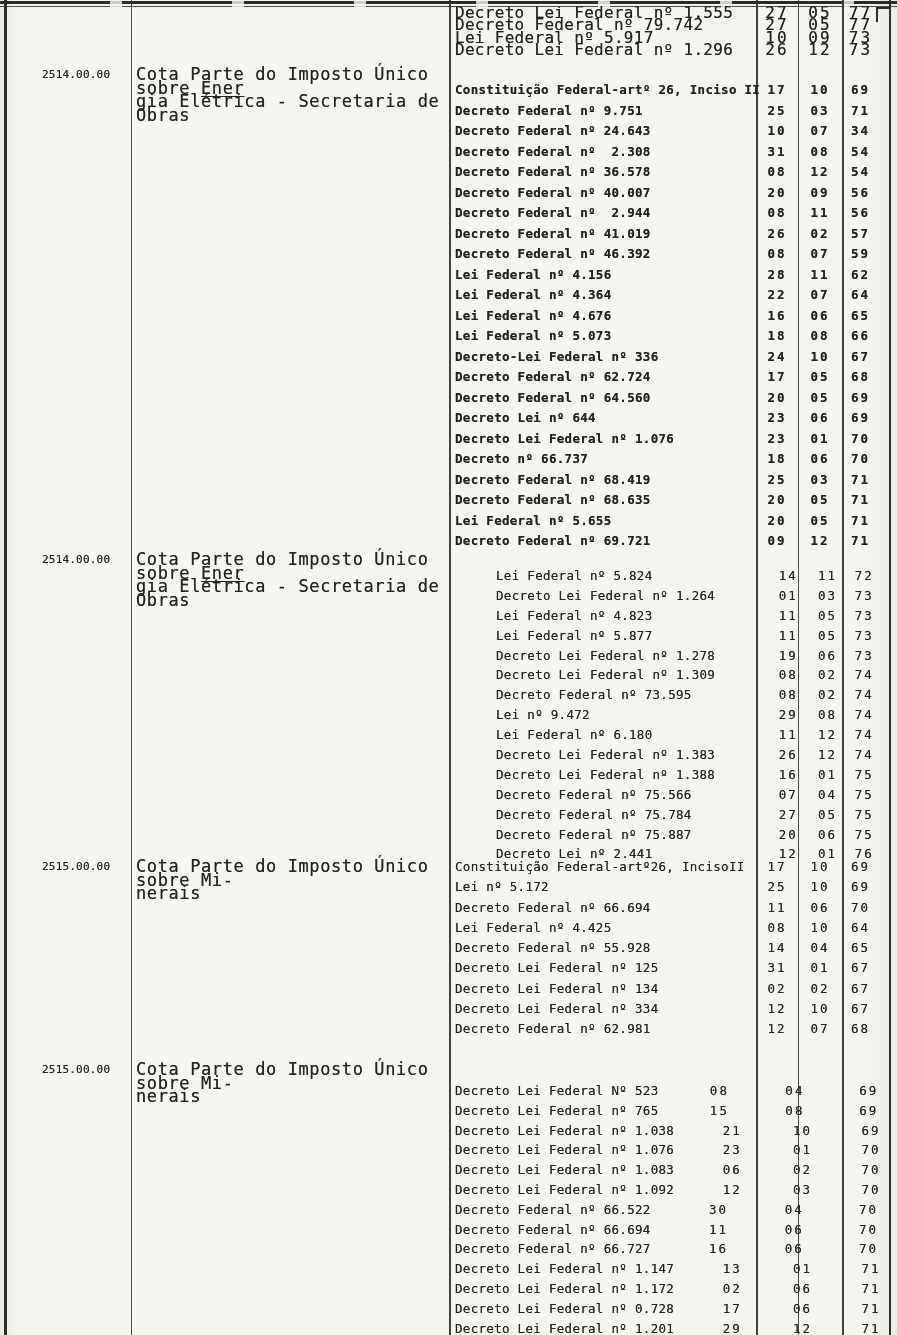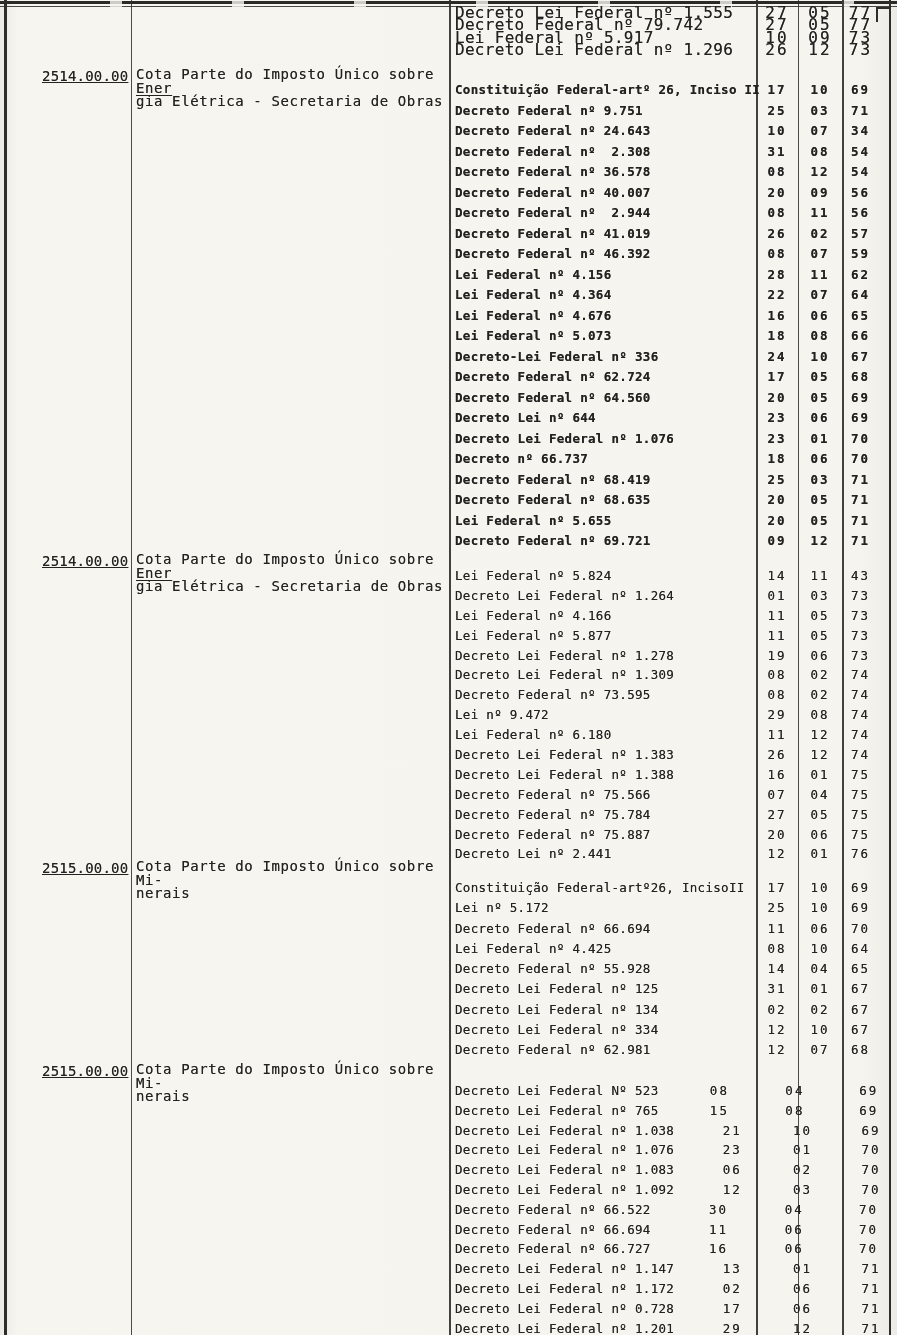--- a/index.html
+++ b/index.html
@@ -31,25 +31,25 @@
   .month{width:44px;}
   .year{width:47px;padding-right:10px;box-sizing:border-box;}
   
   .carryover{position:absolute;left:449px;top:4px;right:6px;}
   .carryover .ref-row{height:12.4px;}
   .carryover .ref,.carryover .num{font-size:16px;}
   
   .sections{position:absolute;inset:0;}
   .section{position:absolute;left:0;width:897px;}
   .s1{top:68px;}  .s1 .refs{margin-top:15px;} .s1 .ref-row{height:20.5px;font-weight:bold;}
-  .s2{top:553px;} .s2 .refs{margin-top:16px;} .s2 .ref-row{height:19.9px;}
-  .s3{top:860px;} .s3 .refs{margin-top:21px;} .s3 .ref-row{height:20.3px;}
+  .s2{top:553px;} .s2 .refs{margin-top:16px;} .s2 .ref-row{height:19.9px;padding-left:41px;}
+  .s3{top:860px;} .s3 .refs{} .s3 .ref-row{height:20.3px;}
   .s4{top:1063px;}.s4 .refs{margin-top:21px;} .s4 .ref-row{height:19.8px;gap:47px;}
-  .code{position:absolute;left:42px;top:0;width:105px;font-size:14px;letter-spacing:.2px;text-decoration:underline;}
-  .desc{position:absolute;left:136px;top:0;width:316px;font-size:14px;letter-spacing:.6px;line-height:13.6px;white-space:pre-wrap;}
+  .code{position:absolute;left:42px;top:0;width:105px;font-size:11px;letter-spacing:.2px;}
+  .desc{position:absolute;left:136px;top:0;width:316px;font-size:17px;letter-spacing:.6px;line-height:13.6px;white-space:pre-wrap;}
   .desc .u{text-decoration:underline;text-underline-offset:2px;}
   .refs{margin-left:449px;margin-right:6px;}
 </style>
 </head>
 <body>
 
 <div class="page">
   <div class="hrule r1"></div>
   <div class="hrule r2"></div>
 
@@ -234,30 +234,30 @@
         </div>
   </div>
       <div class="section s2">
     <div class="code">2514.00.00</div>
     <div class="desc"><span>Cota Parte do Imposto Único sobre </span><span class="u">Ener</span><br><span>gia Elétrica - Secretaria de Obras</span></div>
     <div class="refs">
           <div class="ref-row">
     <span class="ref">Lei Federal nº 5.824</span>
     <span class="num day">14</span>
     <span class="num month">11</span>
-    <span class="num year">43</span>
+    <span class="num year">72</span>
   </div>
           <div class="ref-row">
     <span class="ref">Decreto Lei Federal nº 1.264</span>
     <span class="num day">01</span>
     <span class="num month">03</span>
     <span class="num year">73</span>
   </div>
           <div class="ref-row">
-    <span class="ref">Lei Federal nº 4.166</span>
+    <span class="ref">Lei Federal nº 4.823</span>
     <span class="num day">11</span>
     <span class="num month">05</span>
     <span class="num year">73</span>
   </div>
           <div class="ref-row">
     <span class="ref">Lei Federal nº 5.877</span>
     <span class="num day">11</span>
     <span class="num month">05</span>
     <span class="num year">73</span>
   </div>

